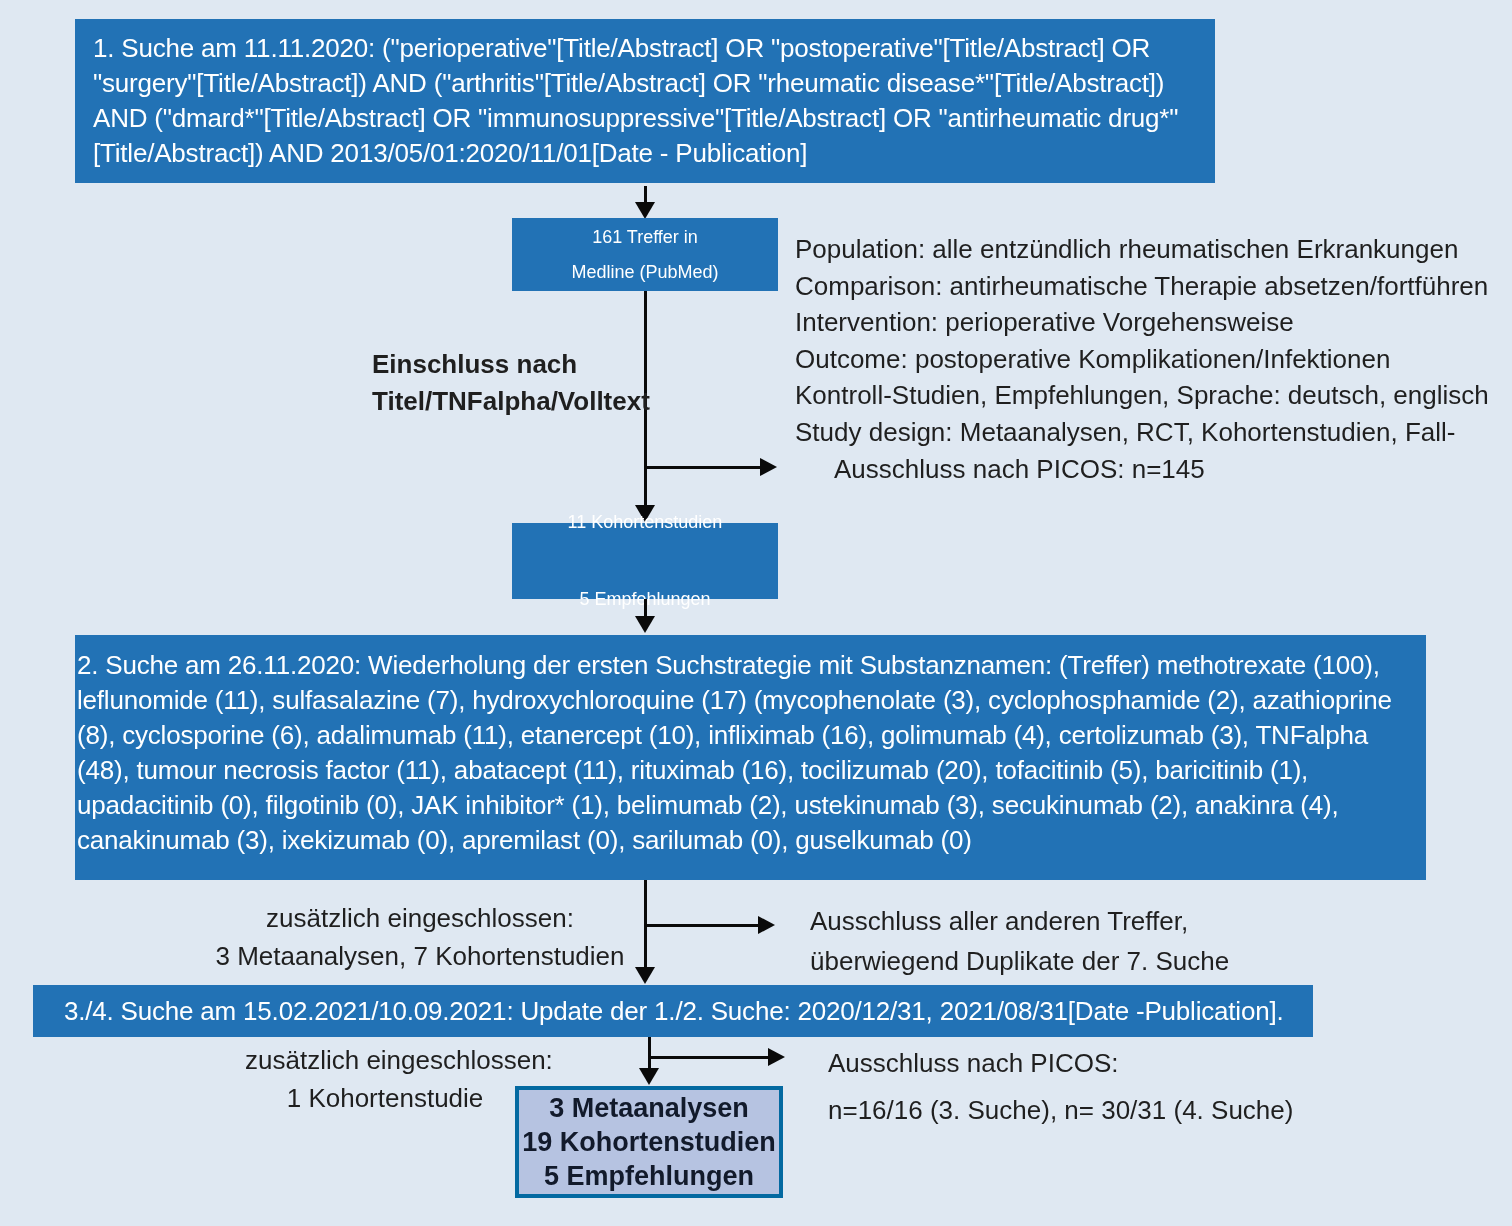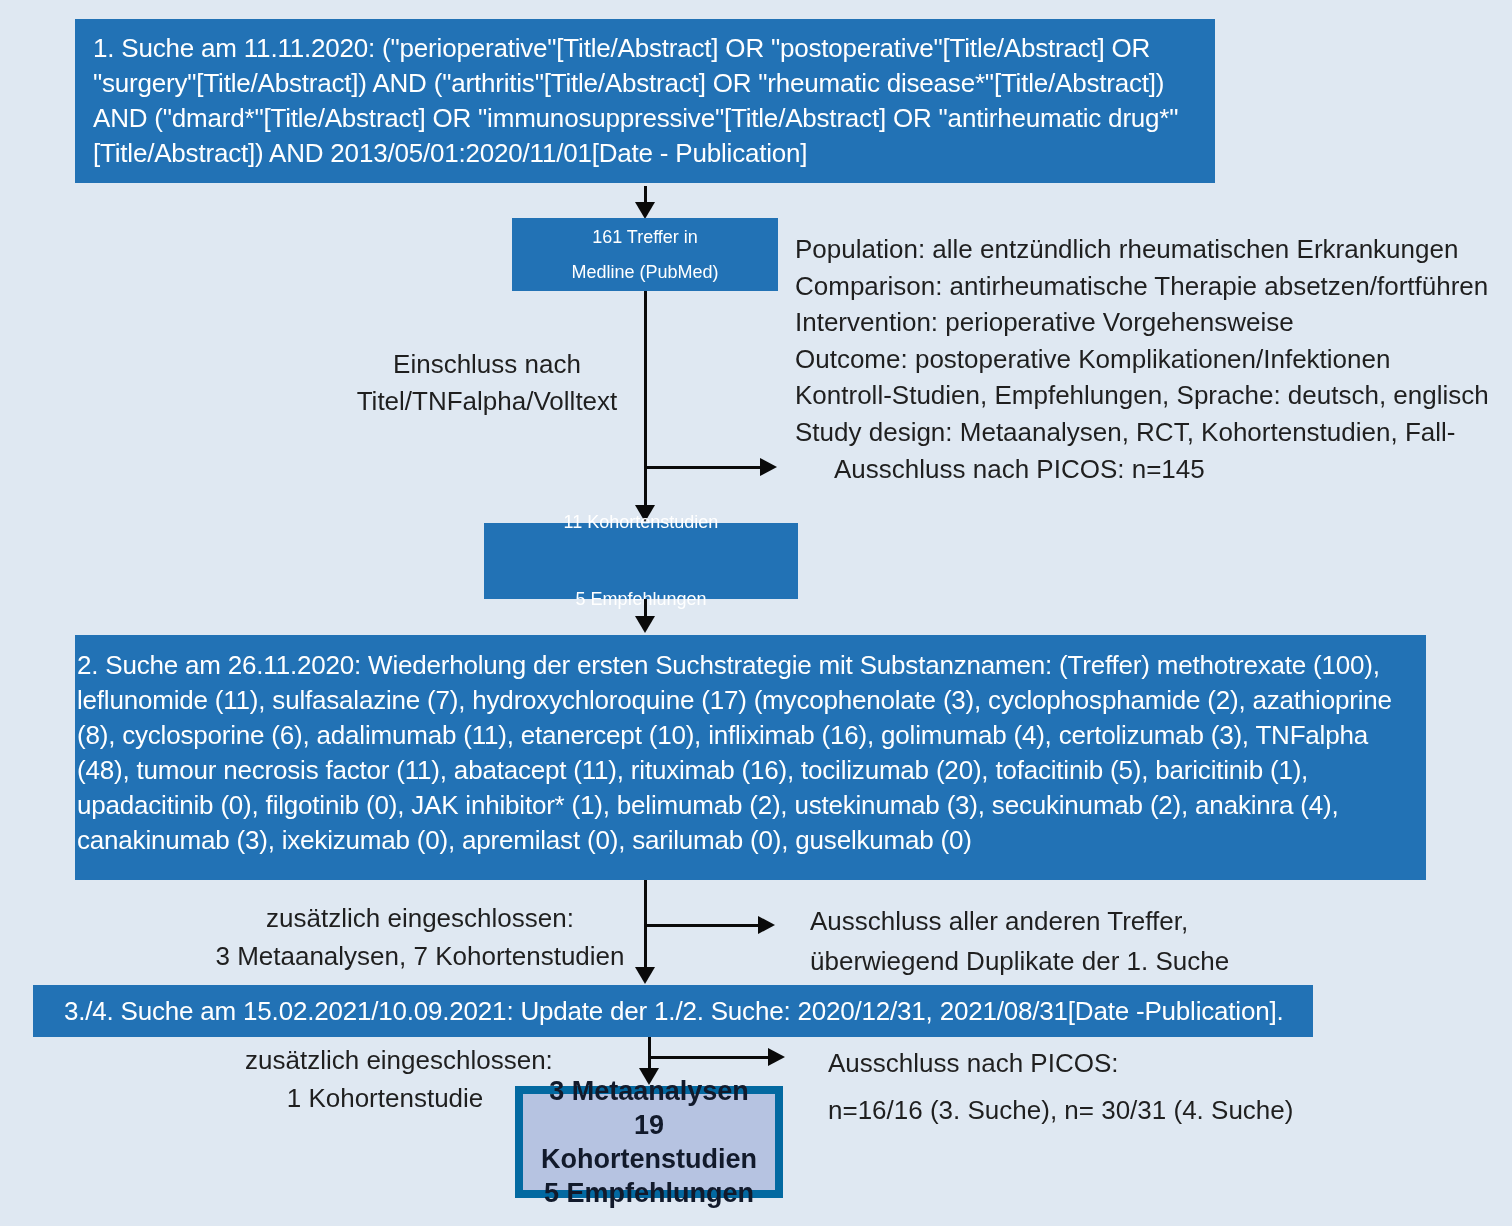--- a/index.html
+++ b/index.html
@@ -28,21 +28,21 @@
     width:0;height:0;
     border-left:10px solid transparent;border-right:10px solid transparent;
     border-top:17px solid #0a0a0a;
   }
   .head-right{
     width:0;height:0;
     border-top:9px solid transparent;border-bottom:9px solid transparent;
     border-left:17px solid #0a0a0a;
   }
   .resultbox{
-    background:#b6c3e1;border:8px solid #0369a1;color:#121a2b;
+    background:#b6c3e1;border:4px solid #0369a1;color:#121a2b;
     font-weight:bold;font-size:27px;line-height:34px;
   }
 </style>
 </head>
 <body>
 
 <div class="canvas">
 
   <div class="abs bluebox para" style="left:75px;top:19px;width:1140px;min-height:152px;padding:12px 18px;">
     <span>1. Suche am 11.11.2020: ("perioperative"[Title/Abstract] OR "postoperative"[Title/Abstract] OR "surgery"[Title/Abstract]) AND ("arthritis"[Title/Abstract] OR "rheumatic disease*"[Title/Abstract]) AND ("dmard*"[Title/Abstract] OR "immunosuppressive"[Title/Abstract] OR "antirheumatic drug*"[Title/Abstract]) AND 2013/05/01:2020/11/01[Date - Publication]</span>
@@ -61,30 +61,30 @@
     <div class="nowrap">Comparison: antirheumatische Therapie absetzen/fortführen</div>
     <div class="nowrap">Intervention: perioperative Vorgehensweise</div>
     <div class="nowrap">Outcome: postoperative Komplikationen/Infektionen</div>
     <div class="nowrap">Kontroll-Studien, Empfehlungen, Sprache: deutsch, englisch</div>
     <div class="nowrap">Study design: Metaanalysen, RCT, Kohortenstudien, Fall-</div>
   </div>
 
   <div class="abs vline" style="left:644px;top:291px;height:216px;"></div>
   <div class="abs head-down" style="left:635px;top:505px;"></div>
 
-  <div class="abs label" style="left:352px;top:346px;width:270px;text-align:center;">
+  <div class="abs label" style="left:372px;top:346px;width:270px;text-align:left;font-weight:bold;">
     <div class="nowrap">Einschluss nach</div>
     <div class="nowrap">Titel/TNFalpha/Volltext</div>
   </div>
 
   <div class="abs hline" style="left:645px;top:466px;width:117px;"></div>
   <div class="abs head-right" style="left:760px;top:458px;"></div>
   <div class="abs label nowrap" style="left:795px;top:451px;margin-left:39px;">Ausschluss nach PICOS: n=145</div>
 
-  <div class="abs bluebox centerbox" style="left:484px;top:523px;width:314px;height:76px;gap:42px;">
+  <div class="abs bluebox centerbox" style="left:512px;top:523px;width:266px;height:76px;gap:42px;">
     <div>11 Kohortenstudien</div>
     <div>5 Empfehlungen</div>
   </div>
 
   <div class="abs vline" style="left:644px;top:599px;height:19px;"></div>
   <div class="abs head-down" style="left:635px;top:616px;"></div>
 
   <div class="abs bluebox para" style="left:75px;top:635px;width:1351px;min-height:245px;padding:13px 2px;">
     <span>2. Suche am 26.11.2020:  Wiederholung der ersten Suchstrategie mit Substanznamen: (Treffer) methotrexate (100), leflunomide (11), sulfasalazine (7), hydroxychloroquine (17) (mycophenolate (3), cyclophosphamide (2), azathioprine (8), cyclosporine (6), adalimumab (11), etanercept (10), infliximab (16), golimumab (4), certolizumab (3), TNFalpha (48), tumour necrosis factor (11), abatacept (11), rituximab (16), tocilizumab (20), tofacitinib (5), baricitinib (1), upadacitinib (0), filgotinib (0), JAK inhibitor* (1), belimumab (2), ustekinumab (3), secukinumab (2), anakinra (4), canakinumab (3), ixekizumab (0), apremilast (0), sarilumab (0), guselkumab (0)</span>
   </div>
@@ -94,21 +94,21 @@
 
   <div class="abs label" style="left:200px;top:899px;width:440px;text-align:center;line-height:38px;">
     <div class="nowrap">zusätzlich eingeschlossen:</div>
     <div class="nowrap">3 Metaanalysen, 7 Kohortenstudien</div>
   </div>
 
   <div class="abs hline" style="left:645px;top:924px;width:115px;"></div>
   <div class="abs head-right" style="left:758px;top:916px;"></div>
   <div class="abs label" style="left:810px;top:901px;line-height:40px;">
     <div class="nowrap">Ausschluss aller anderen Treffer,</div>
-    <div class="nowrap">überwiegend Duplikate der 1. Suche</div>
+    <div class="nowrap">überwiegend Duplikate der 7. Suche</div>
   </div>
 
   <div class="abs bluebox" style="left:33px;top:985px;width:1280px;height:52px;display:flex;align-items:center;padding-left:31px;font-size:26px;letter-spacing:-0.2px;">
     <span class="nowrap">3./4. Suche am 15.02.2021/10.09.2021: Update der 1./2. Suche: 2020/12/31, 2021/08/31[Date -Publication].</span>
   </div>
 
   <div class="abs vline" style="left:648px;top:1037px;height:33px;"></div>
   <div class="abs head-down" style="left:639px;top:1068px;"></div>
 
   <div class="abs label" style="left:245px;top:1041px;width:280px;text-align:center;line-height:38px;">

